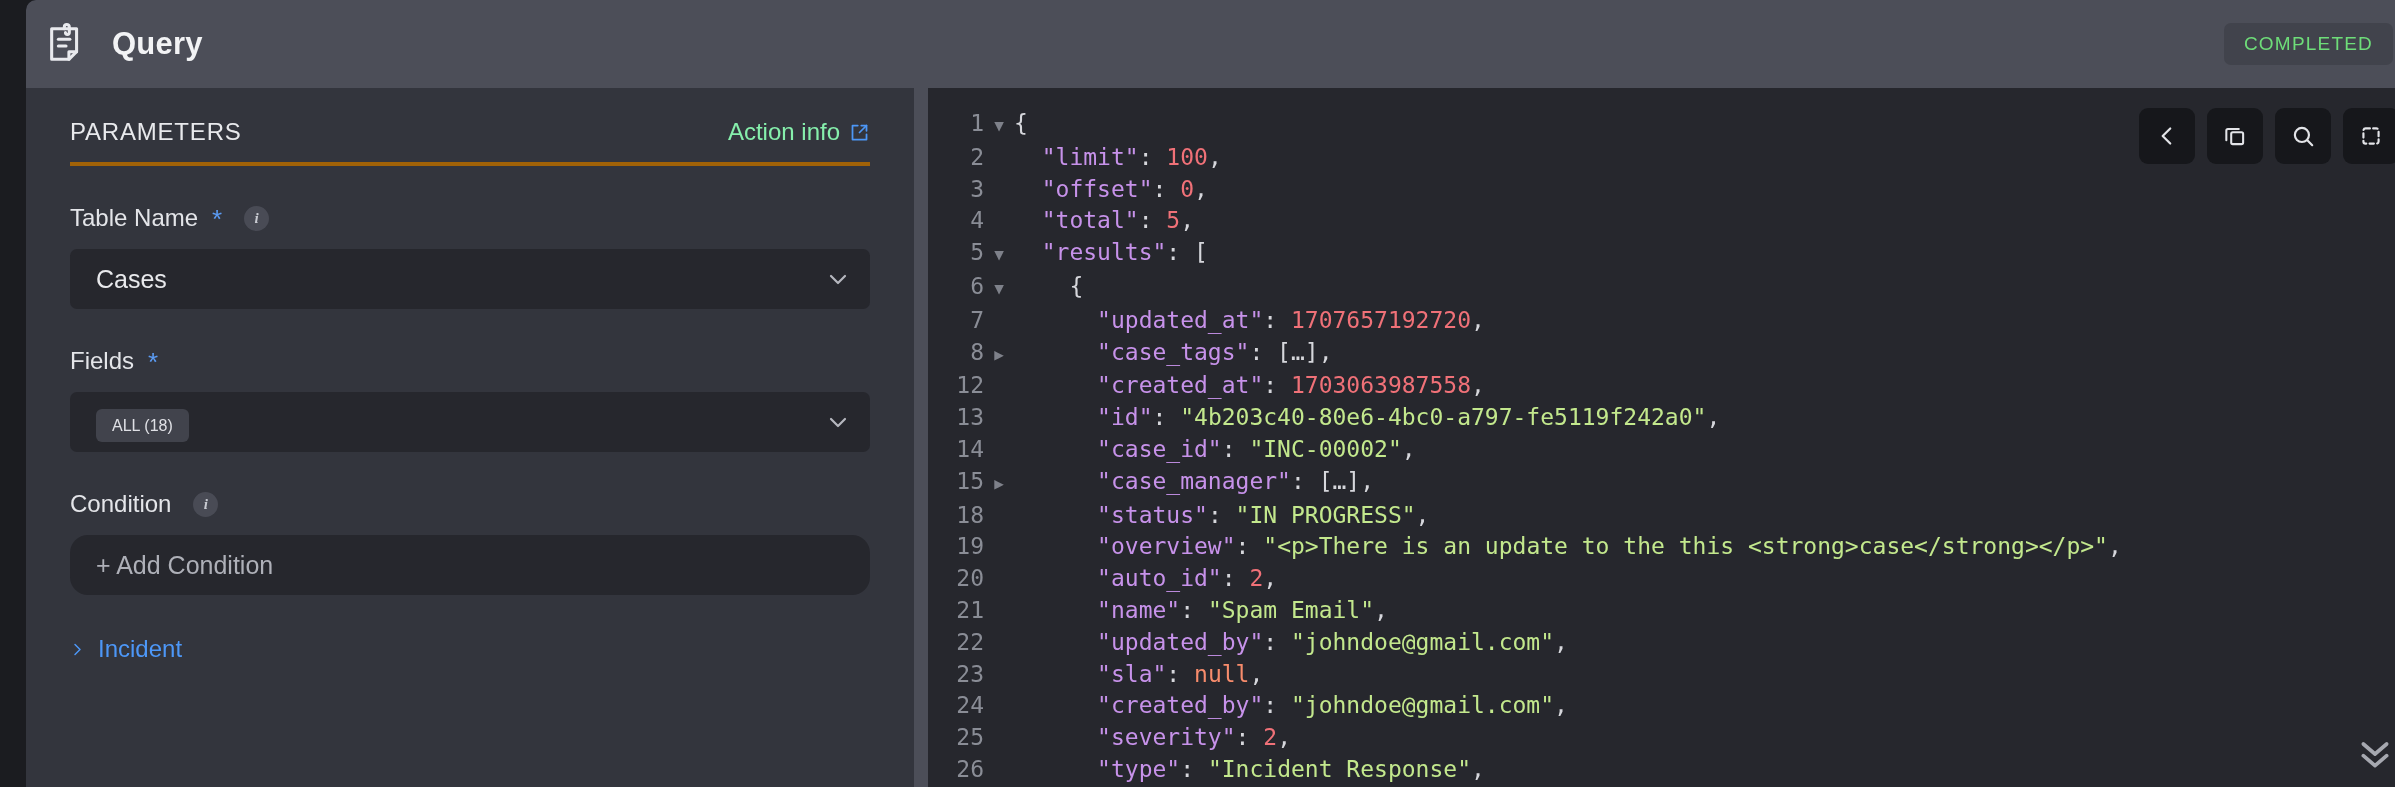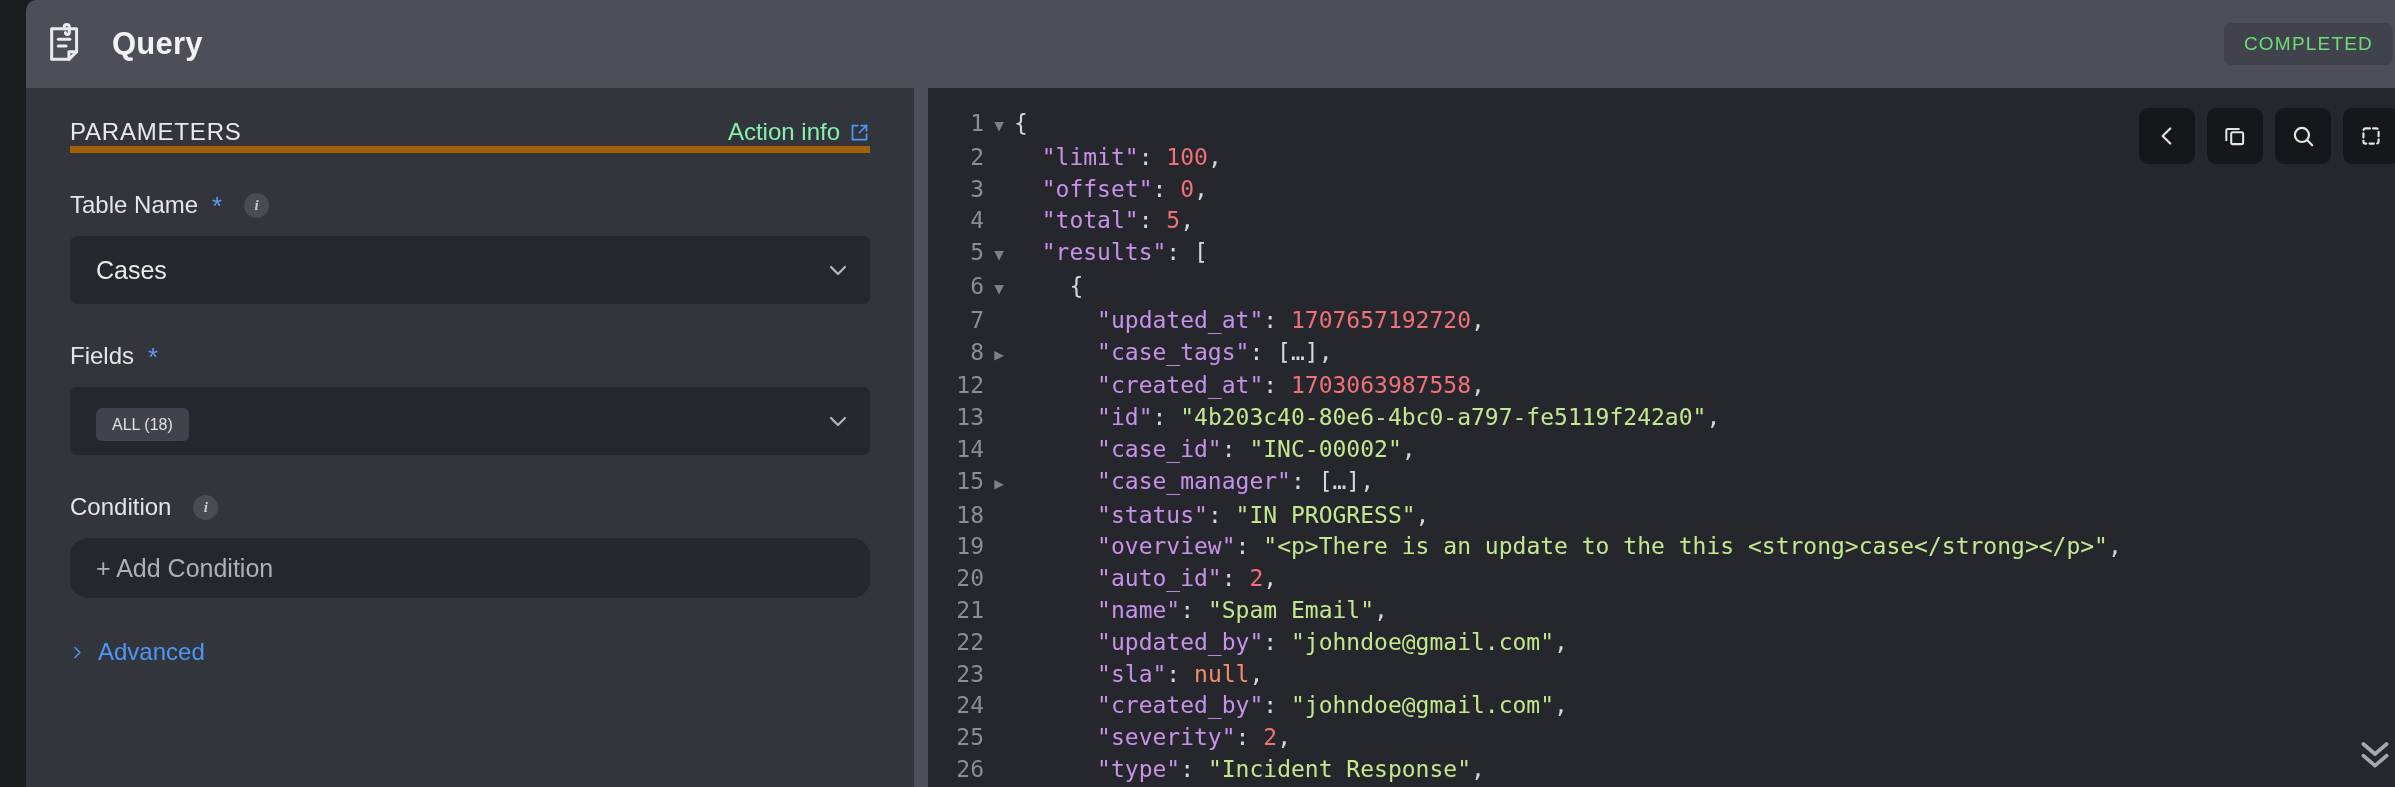--- a/index.html
+++ b/index.html
@@ -46,22 +46,22 @@
   
   .params {
     width: 888px; flex: 0 0 888px;
     background: #33353d;
     padding: 0 44px;
     overflow: hidden;
     position: relative;
   }
   .params-head {
     display: flex; align-items: center;
-    padding-top: 30px; 
-    border-bottom: 7px solid #a16207;
+    padding-top: 30px; padding-bottom: 16px;
+    border-bottom: 4px solid #a16207;
   }
   .params-title {
     font-size: 24px; color: #e8e9ec; letter-spacing: .8px;
   }
   .params-head-spacer { flex: 1 1 auto; }
   .action-info {
     display: flex; align-items: center; gap: 9px;
     color: #86efac; font-size: 24px; cursor: pointer;
   }
   .ext-icon { width: 21px; height: 21px; display:block; }
@@ -71,21 +71,21 @@
   .field-label { font-size: 24px; color: #e4e5e9; }
   .req-star { color: #5b9bf3; font-size: 26px; line-height: 1; margin-left: 2px; align-self: flex-start; margin-top: 2px;}
   .info-dot {
     width: 25px; height: 25px; border-radius: 50%;
     background: #494b55; color: #c9cbd2;
     font-size: 15px; font-style: italic; font-weight: bold;
     display: flex; align-items: center; justify-content: center;
     margin-left: 10px; font-family: "Liberation Serif", serif;
   }
   .select-box {
-    margin-top: 17px; height: 68px;
+    margin-top: 17px; height: 60px;
     background: #26272d; border-radius: 7px;
     display: flex; align-items: center;
     padding: 0 20px 0 26px;
   }
   .select-value { font-size: 25px; color: #e8e9ec; flex: 1 1 auto; }
   .chev-down { width: 24px; height: 24px; display:block; opacity:.85;}
   .chip {
     background: #41434c; color: #dfe0e5;
     font-size: 16px; padding: 8px 16px; border-radius: 6px;
   }
@@ -228,21 +228,21 @@
         </div>
         <div class="addcond">+ Add Condition</div>
       </div>
 
       <div class="advanced">
         <span>
           <svg class="chev-right" viewBox="0 0 24 24" fill="none" stroke="#4d97f7" stroke-width="2.4" stroke-linecap="round" stroke-linejoin="round">
               <path d="M8 4l8 8-8 8"></path>
             </svg>
         </span>
-        <span>Advanced</span>
+        <span>Incident</span>
       </div>
 
     </div>
 
     <div class="splitter"></div>
 
     <div class="json-panel">
 
       <div class="json-toolbar">
         <div class="tb-btn">

